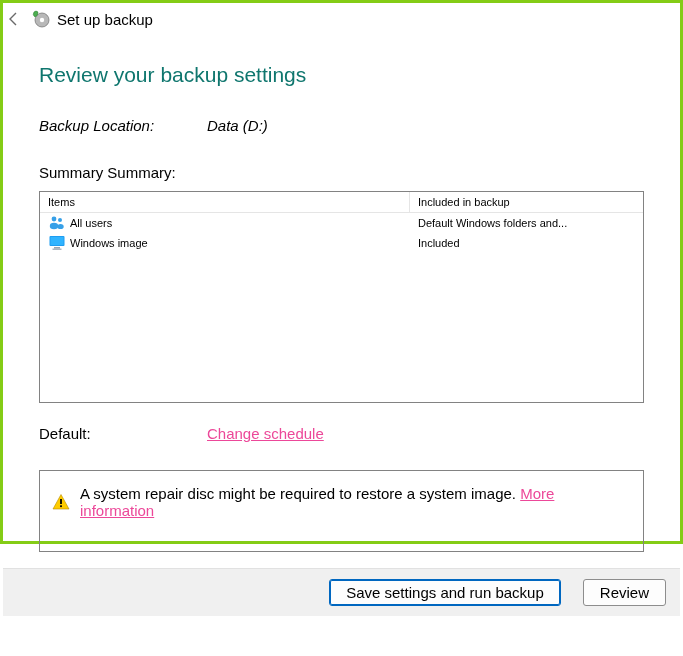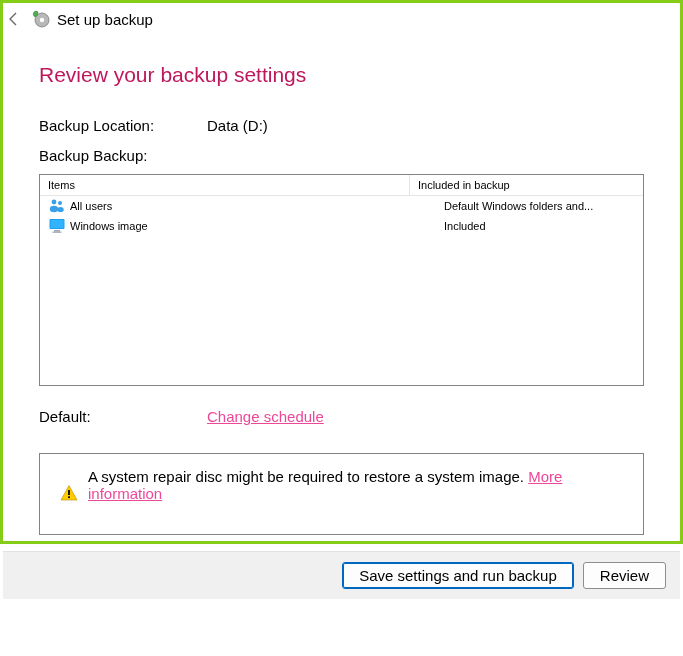--- a/index.html
+++ b/index.html
@@ -41,27 +41,28 @@
   }
   .content {
     flex: 1;
     padding: 30px 36px 16px 36px;
     display: flex;
     flex-direction: column;
   }
   h1.heading {
     font-weight: 400;
     font-size: 21px;
-    color: #be185d;
+    color: #0f766e;
     margin: 0 0 30px 0;
   }
   .field-row {
     display: flex;
-    margin-bottom: 13px;
-    font-size: 15px;
+    margin-bottom: 30px;
+    font-size: 15px;
+    font-style: italic;
   }
   .field-label {
     width: 168px;
   }
   .field-value {}
   .summary-label {
     margin-bottom: 10px;
     font-size: 15px;
   }
   .summary-box {
@@ -86,57 +87,57 @@
     display: flex;
     align-items: center;
   }
   .summary-row .cell {
     padding: 1px 8px;
     display: flex;
     align-items: center;
     gap: 4px;
   }
   .summary-row .cell.col-items { width: 370px; text-align: center; }
-  .summary-row .cell.col-inc { flex:1;margin-left:26px; }
+  .summary-row .cell.col-inc { flex:1; }
   .icon-wrap {
     width: 18px; height: 18px;
     display: flex; align-items: center; justify-content: center;
   }
   .schedule-row {
     display: flex;
     align-items: center;
     font-size: 15px;
     margin-bottom: 28px;
   }
   .schedule-row .label { width: 168px; }
   .schedule-row .value { margin-right: 8px; }
   a.link {
     color: #ec4899;
     text-decoration: underline;
     cursor: pointer;
   }
   .info-box {
     border: 1px solid #828282;
-    padding: 14px 12px 32px 20px;
-    display: flex;
-    align-items: flex-end;
+    padding: 14px 12px 32px 12px;
+    display: flex;
+    align-items: center;
     gap: 10px;
     font-size: 15px;
   }
   .info-box .warn-icon {
     width: 18px; height: 18px; flex-shrink: 0;
     display:flex;align-items:center;justify-content:center;
   }
   .footer {
     background: #f0f0f0;
     border-top: 1px solid #e1e1e1;
     padding: 10px 14px;
     display: flex;
     justify-content: flex-end;
-    gap: 9px;
+    gap: 22px;
   }
   button.win-btn {
     font-family: inherit;
     font-size: 15px;
     background: #fdfdfd;
     border: 1px solid #8d8d8d;
     border-radius: 3px;
     padding: 4px 16px;
     cursor: pointer;
   }
@@ -168,21 +169,21 @@
 
   <div class="content">
 
     <h1 class="heading">Review your backup settings</h1>
 
     <div class="field-row">
       <div class="field-label">Backup Location:</div>
       <div class="field-value">Data (D:)</div>
     </div>
 
-    <div class="summary-label">Backup Backup:</div>
+    <div class="summary-label">Summary Summary:</div>
 
     <div class="summary-box">
       <div class="summary-head">
         <div class="col col-items">Items</div>
         <div class="col">Included in backup</div>
       </div>
 
       <div class="summary-row">
         <div class="cell col-items">
           <span class="icon-wrap">

